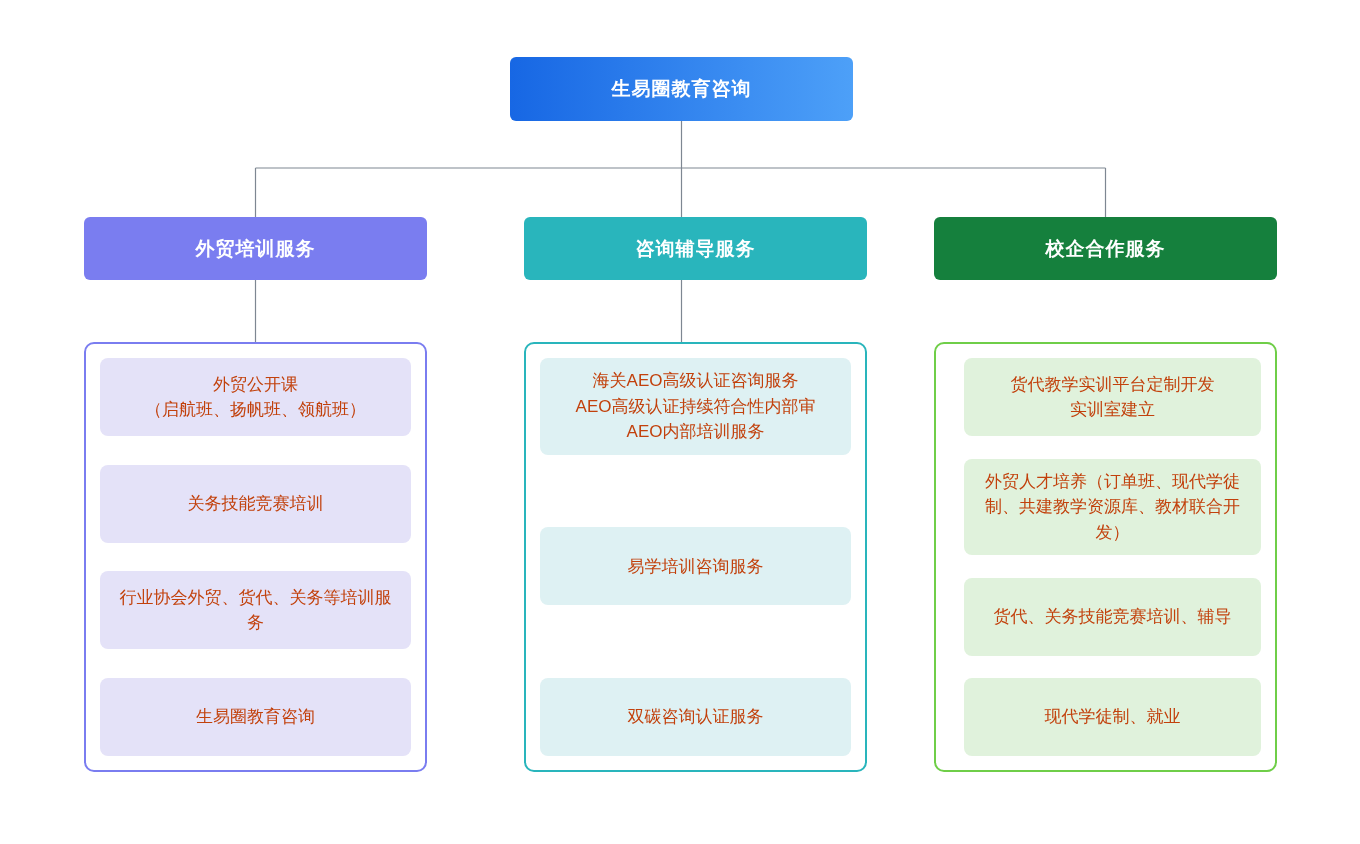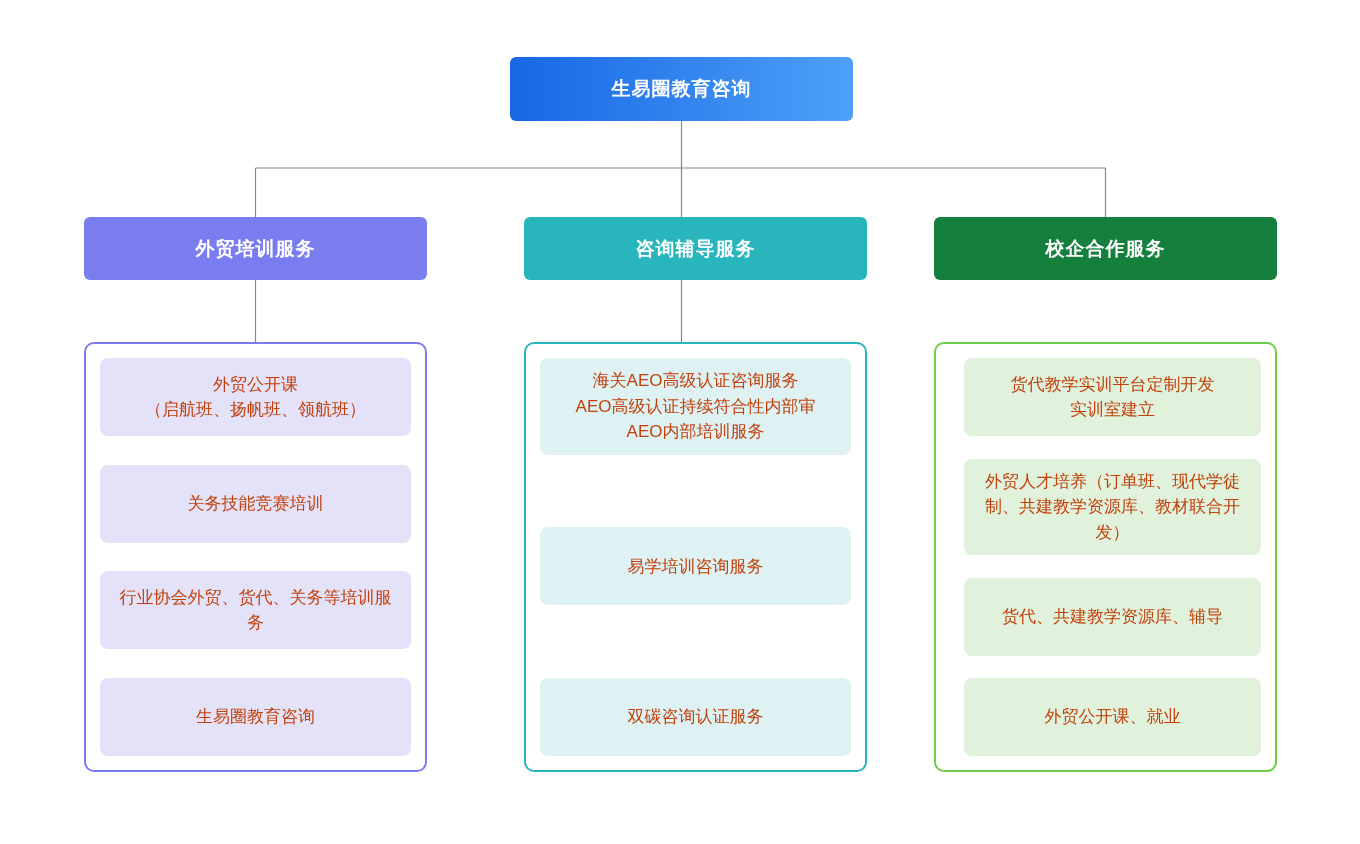--- a/index.html
+++ b/index.html
@@ -110,17 +110,17 @@
     <div class="service-item">双碳咨询认证服务</div>
   </div>
 
   <div class="node branch-header bpos-3" style="background: #15803d;">
     <span>校企合作服务</span>
   </div>
   <div class="branch-container bpos-3" style="border-color: rgb(111, 206, 72); padding-left: 28px; --item-bg: #E0F2DC;">
     <div class="service-item">货代教学实训平台定制开发
 实训室建立</div>
     <div class="service-item">外贸人才培养（订单班、现代学徒制、共建教学资源库、教材联合开发）</div>
-    <div class="service-item">货代、共建教学资源库、辅导</div>
-    <div class="service-item">外贸公开课、就业</div>
+    <div class="service-item">货代、关务技能竞赛培训、辅导</div>
+    <div class="service-item">现代学徒制、就业</div>
   </div>
 
 </div>
 
 </body></html>

